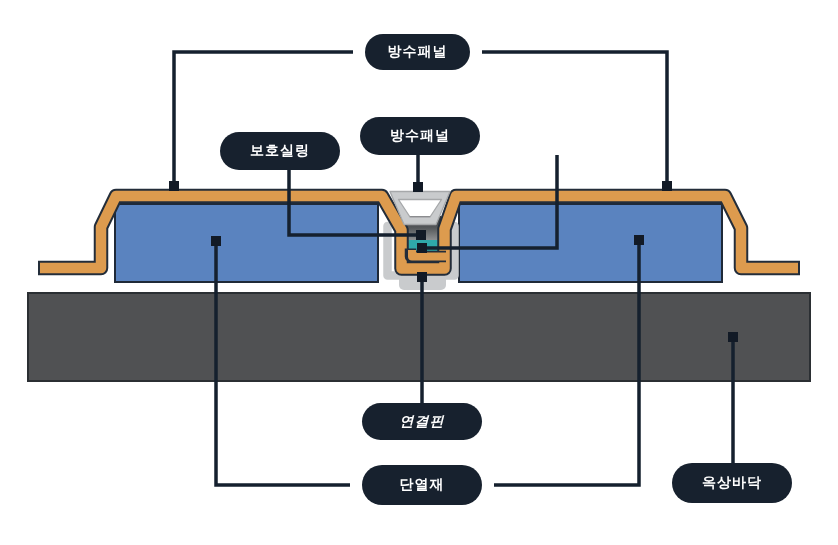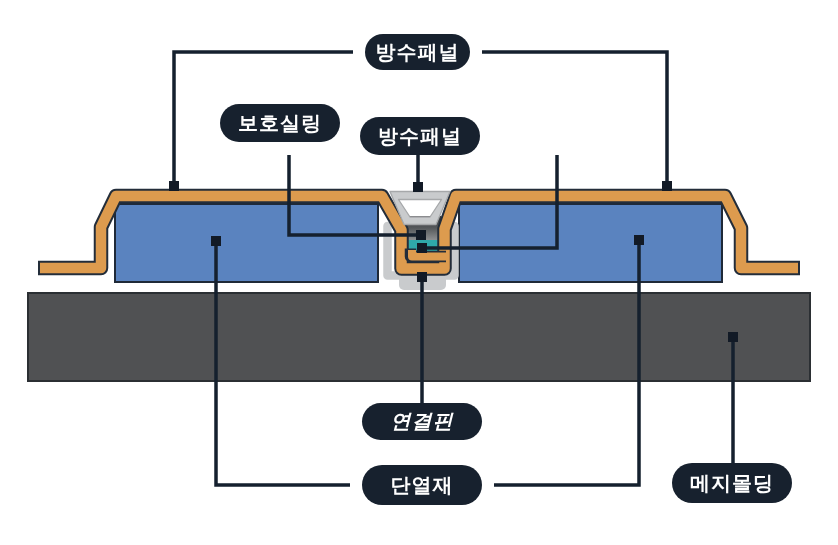--- a/index.html
+++ b/index.html
@@ -14,21 +14,21 @@
   .canvas svg { position: absolute; left: 0; top: 0; }
   .pill {
     position: absolute;
     display: flex;
     align-items: center;
     justify-content: center;
     background: #17212e;
     color: #ffffff;
     border-radius: 999px;
     font-weight: bold;
-    font-size: 20px;
+    font-size: 14px;
     letter-spacing: 1px;
     white-space: nowrap;
     z-index: 2;
     text-align: right;
   }
 </style>
 </head>
 <body>
 
 <div class="canvas">
@@ -99,19 +99,19 @@
       <rect x="416" y="230" width="10" height="10"></rect>
       <rect x="417" y="243" width="10" height="10"></rect>
       <rect x="417" y="272" width="10" height="10"></rect>
       <rect x="211" y="236" width="10" height="10"></rect>
       <rect x="634" y="235" width="10" height="10"></rect>
       <rect x="728" y="332" width="10" height="10"></rect>
     </g>
   </svg>
 
   <div class="pill" style="left:365px; top:34px;  width:105px; height:36px;">방수패널</div>
-  <div class="pill" style="left:220px; top:104px; width:120px; height:38px;">보호실링</div>
+  <div class="pill" style="left:220px; top:132px; width:120px; height:38px;">보호실링</div>
   <div class="pill" style="left:360px; top:117px; width:120px; height:38px;">방수패널</div>
   <div class="pill" style="left:362px; top:403px; width:120px; height:37px;font-style:italic;">연결핀</div>
   <div class="pill" style="left:362px; top:465px; width:120px; height:40px;">단열재</div>
-  <div class="pill" style="left:672px; top:463px; width:120px; height:40px;">메지몰딩</div>
+  <div class="pill" style="left:672px; top:463px; width:120px; height:40px;">옥상바닥</div>
 
 </div>
 
 </body></html>

